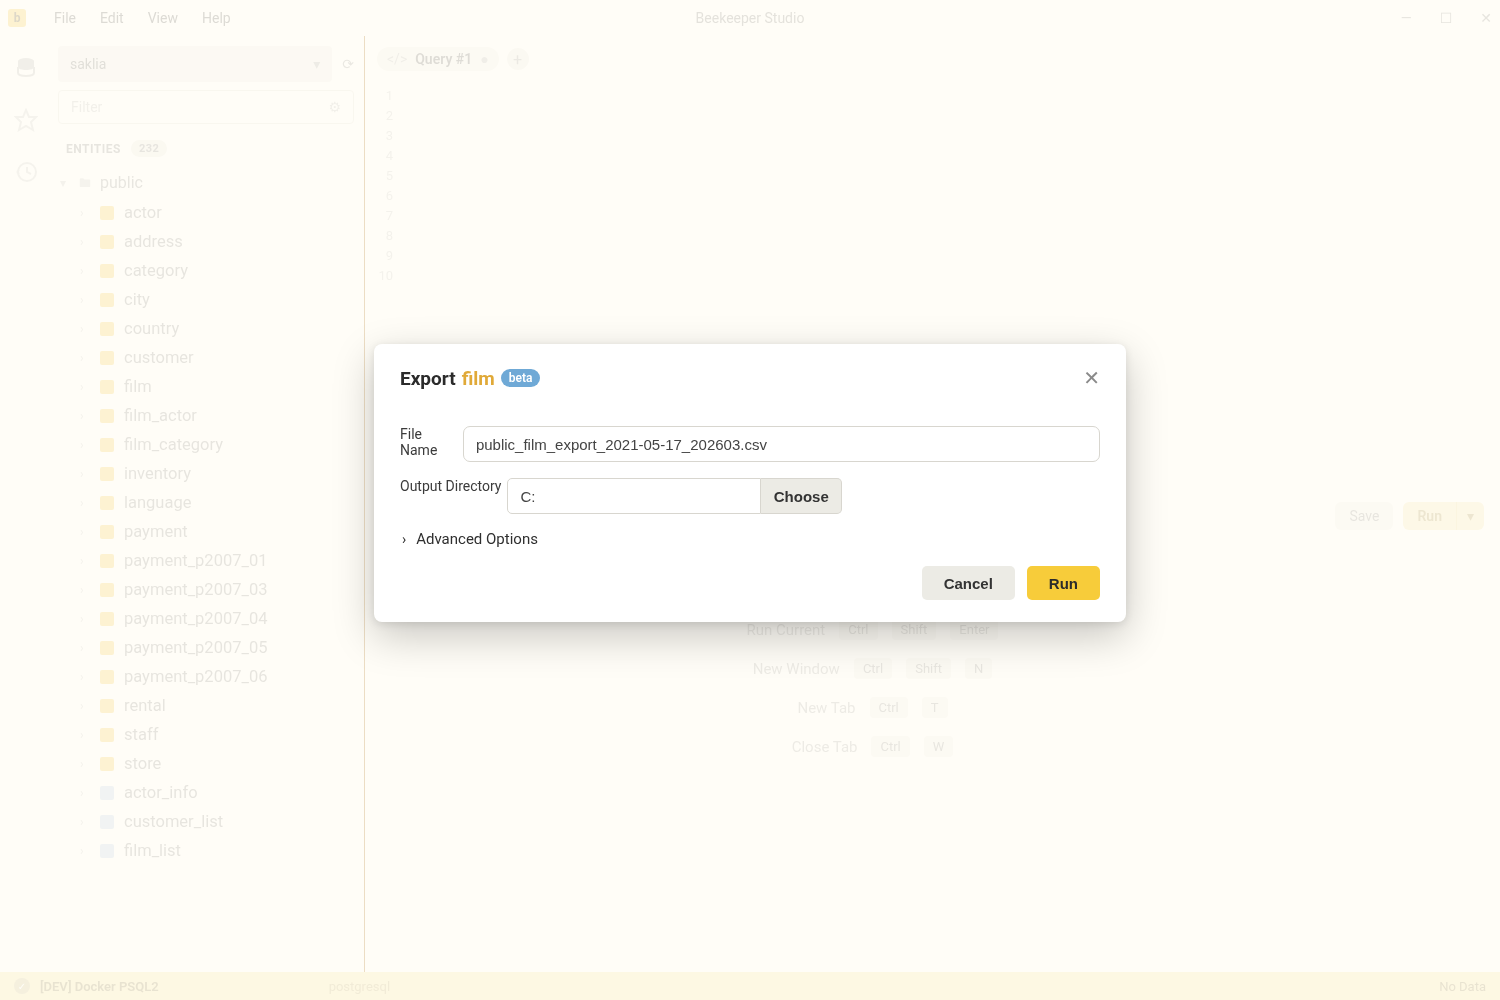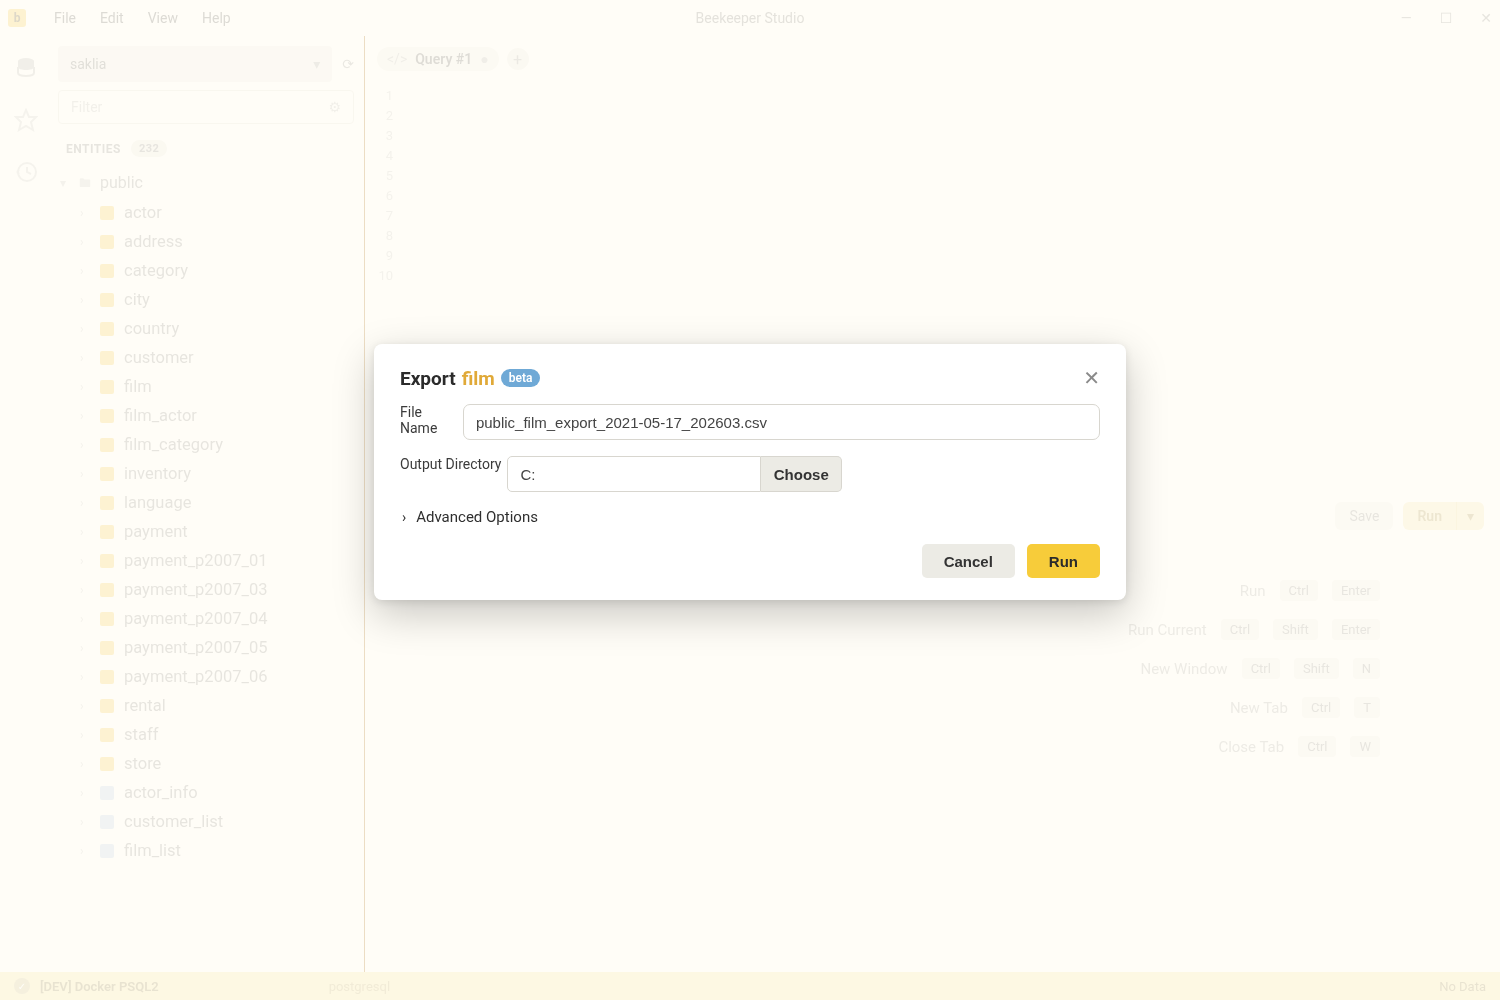--- a/index.html
+++ b/index.html
@@ -144,20 +144,21 @@
 .btn-run-group {
   display: flex; align-items: center; background: #f6e7ae; border-radius: 6px;
 }
 .btn-run-group .run-lbl { padding: 6px 14px; color: #a68f42; font-weight: 600; }
 .btn-run-group .caret { padding: 6px 10px; color: #a68f42; border-left: 1px solid #ecd98e; }
 
 .shortcuts {
   margin-top: 40px;
   display: flex; flex-direction: column; gap: 18px;
   padding-right: 120px;
+  align-items: center;
 }
 .sc-row {
   display: flex; justify-content: flex-end; align-items: center; gap: 14px;
   color: #a2a2a2;
 }
 .sc-label { color: #a8a8a8; font-size: 15px; }
 .key {
   background: #f0efe9; border-radius: 4px;
   padding: 3px 9px; font-size: 13px; color: #8d8d8d;
 }
@@ -186,21 +187,21 @@
 }
 .modal {
   width: 752px;
   background: #fff;
   border-radius: 8px;
   box-shadow: 0 14px 42px rgba(0,0,0,0.22), 0 2px 8px rgba(0,0,0,0.1);
   padding: 22px 26px 22px 26px;
 }
 .modal-header {
   display: flex; justify-content: space-between;
-  margin-bottom: 14px;
+  margin-bottom: 36px;
 }
 .modal-title {
   font-size: 19px; font-weight: 700; color: #2b2b2b;
   display: flex; align-items: center; gap: 6px;
 }
 .modal-title .highlight { color: #e0a938; }
 .beta-badge {
   background: #6fa9d6; color: #fff; font-size: 12px;
   padding: 2px 8px; border-radius: 10px; font-weight: 600;
 }

